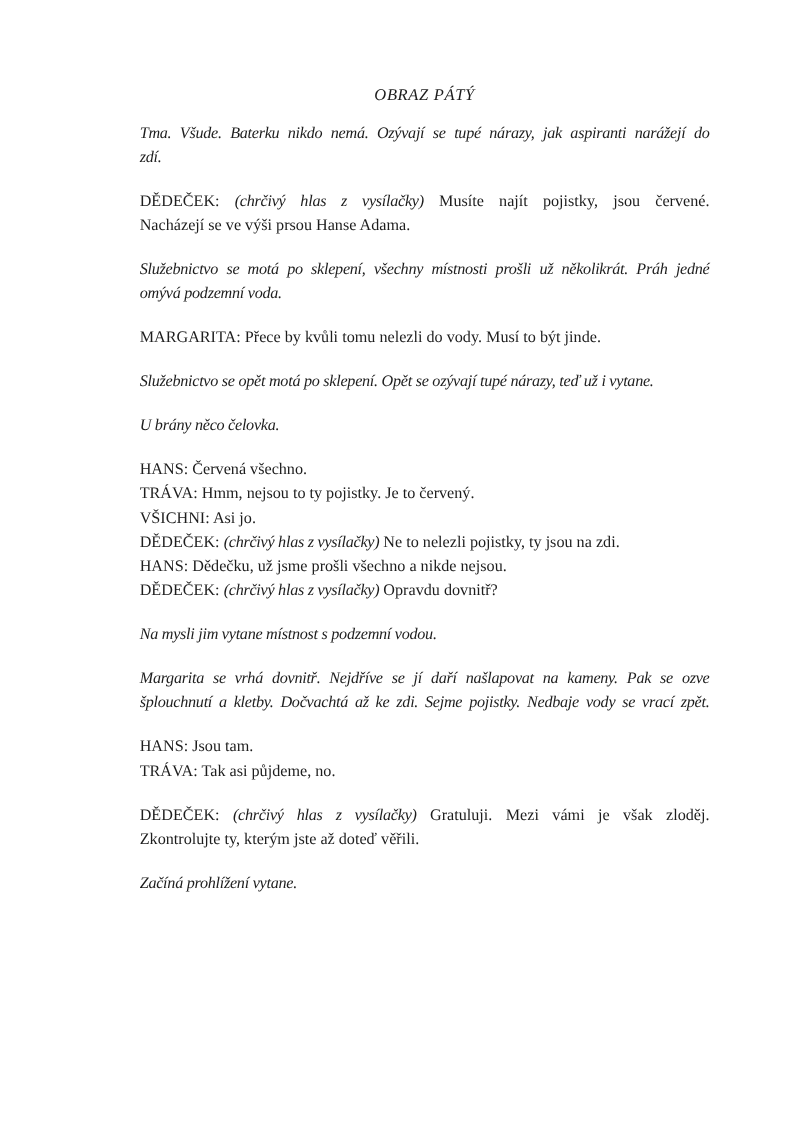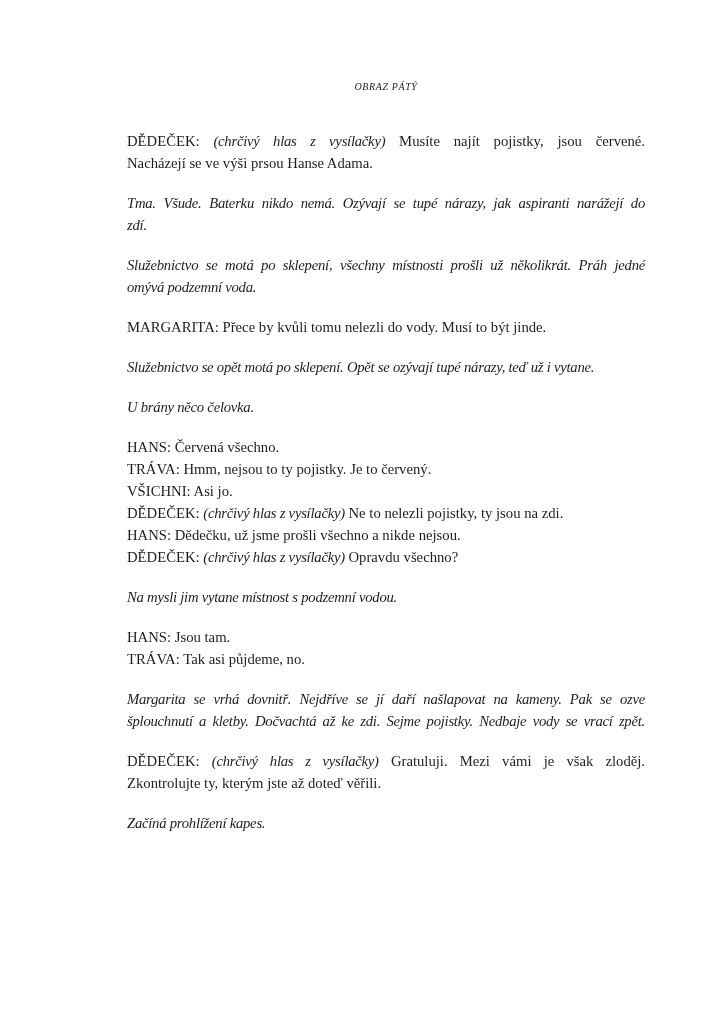--- a/index.html
+++ b/index.html
@@ -20,24 +20,24 @@
     position: absolute;
     left: 127px;
     top: 80px;
     width: 518px;
     font-size: 14.7px;
     line-height: 22px;
   }
   .scene-header {
     text-align: center;
     font-style: italic;
-    font-size: 10px;
+    font-size: 15px;
     line-height: 14px;
     letter-spacing: 0.6px;
-    margin: 0 0 36px 0;
+    margin: 0 0 16px 0;
   }
   .block {
     margin: 0 0 18px 0;
   }
   .block:last-child { margin-bottom: 0; }
   .stage {
     font-style: italic;
     letter-spacing: -0.25px;
   }
   .paren {
@@ -54,29 +54,29 @@
 </style>
 </head>
 <body>
 
 <div class="page">
   <div class="content">
 
     <div class="scene-header">OBRAZ PÁTÝ</div>
 
     <div class="block">
+      <div class="stage jline">Tma. Všude. Baterku nikdo nemá. Ozývají se tupé nárazy, jak aspiranti narážejí do</div>
+      <div class="stage">zdí.</div>
+    </div>
+
+    <div class="block">
       <div class="jline"><span class="speaker">DĚDEČEK:</span>
         <span class="paren">(chrčivý hlas z vysílačky)</span>
         <span>Musíte najít pojistky, jsou červené.</span></div>
       <div>Nacházejí se ve výši prsou Hanse Adama.</div>
-    </div>
-
-    <div class="block">
-      <div class="stage jline">Tma. Všude. Baterku nikdo nemá. Ozývají se tupé nárazy, jak aspiranti narážejí do</div>
-      <div class="stage">zdí.</div>
     </div>
 
     <div class="block">
       <div class="stage jline">Služebnictvo se motá po sklepení, všechny místnosti prošli už několikrát. Práh jedné</div>
       <div class="stage">omývá podzemní voda.</div>
     </div>
 
     <div class="block">
       <div class="dline"><span class="speaker">MARGARITA:</span>
         <span>Přece by kvůli tomu nelezli do vody. Musí to být jinde.</span></div>
@@ -97,46 +97,46 @@
         <span>Hmm, nejsou to ty pojistky. Je to červený.</span></div>
       <div class="dline"><span class="speaker">VŠICHNI:</span>
         <span>Asi jo.</span></div>
       <div class="dline"><span class="speaker">DĚDEČEK:</span>
         <span class="paren">(chrčivý hlas z vysílačky)</span>
         <span>Ne to nelezli pojistky, ty jsou na zdi.</span></div>
       <div class="dline"><span class="speaker">HANS:</span>
         <span>Dědečku, už jsme prošli všechno a nikde nejsou.</span></div>
       <div class="dline"><span class="speaker">DĚDEČEK:</span>
         <span class="paren">(chrčivý hlas z vysílačky)</span>
-        <span>Opravdu všechno?</span></div>
+        <span>Opravdu dovnitř?</span></div>
     </div>
 
     <div class="block">
       <div class="stage">Na mysli jim vytane místnost s podzemní vodou.</div>
     </div>
 
 
     <div class="block">
+      <div class="stage jline">Margarita se vrhá dovnitř. Nejdříve se jí daří našlapovat na kameny. Pak se ozve</div>
+      <div class="stage jline">šplouchnutí a kletby. Dočvachtá až ke zdi. Sejme pojistky. Nedbaje vody se vrací zpět.</div>
+    </div>
+
+    <div class="block">
       <div class="dline"><span class="speaker">HANS:</span>
         <span>Jsou tam.</span></div>
       <div class="dline"><span class="speaker">TRÁVA:</span>
         <span>Tak asi půjdeme, no.</span></div>
-    </div>
-
-    <div class="block">
-      <div class="stage jline">Margarita se vrhá dovnitř. Nejdříve se jí daří našlapovat na kameny. Pak se ozve</div>
-      <div class="stage jline">šplouchnutí a kletby. Dočvachtá až ke zdi. Sejme pojistky. Nedbaje vody se vrací zpět.</div>
     </div>
 
     <div class="block">
       <div class="jline"><span class="speaker">DĚDEČEK:</span>
         <span class="paren">(chrčivý hlas z vysílačky)</span>
         <span>Gratuluji. Mezi vámi je však zloděj.</span></div>
       <div>Zkontrolujte ty, kterým jste až doteď věřili.</div>
     </div>
 
     <div class="block">
-      <div class="stage">Začíná prohlížení kapes.</div>
+      <div class="stage">Začíná prohlížení vytane.</div>
     </div>
 
 
   </div>
 </div>
 
 </body></html>

